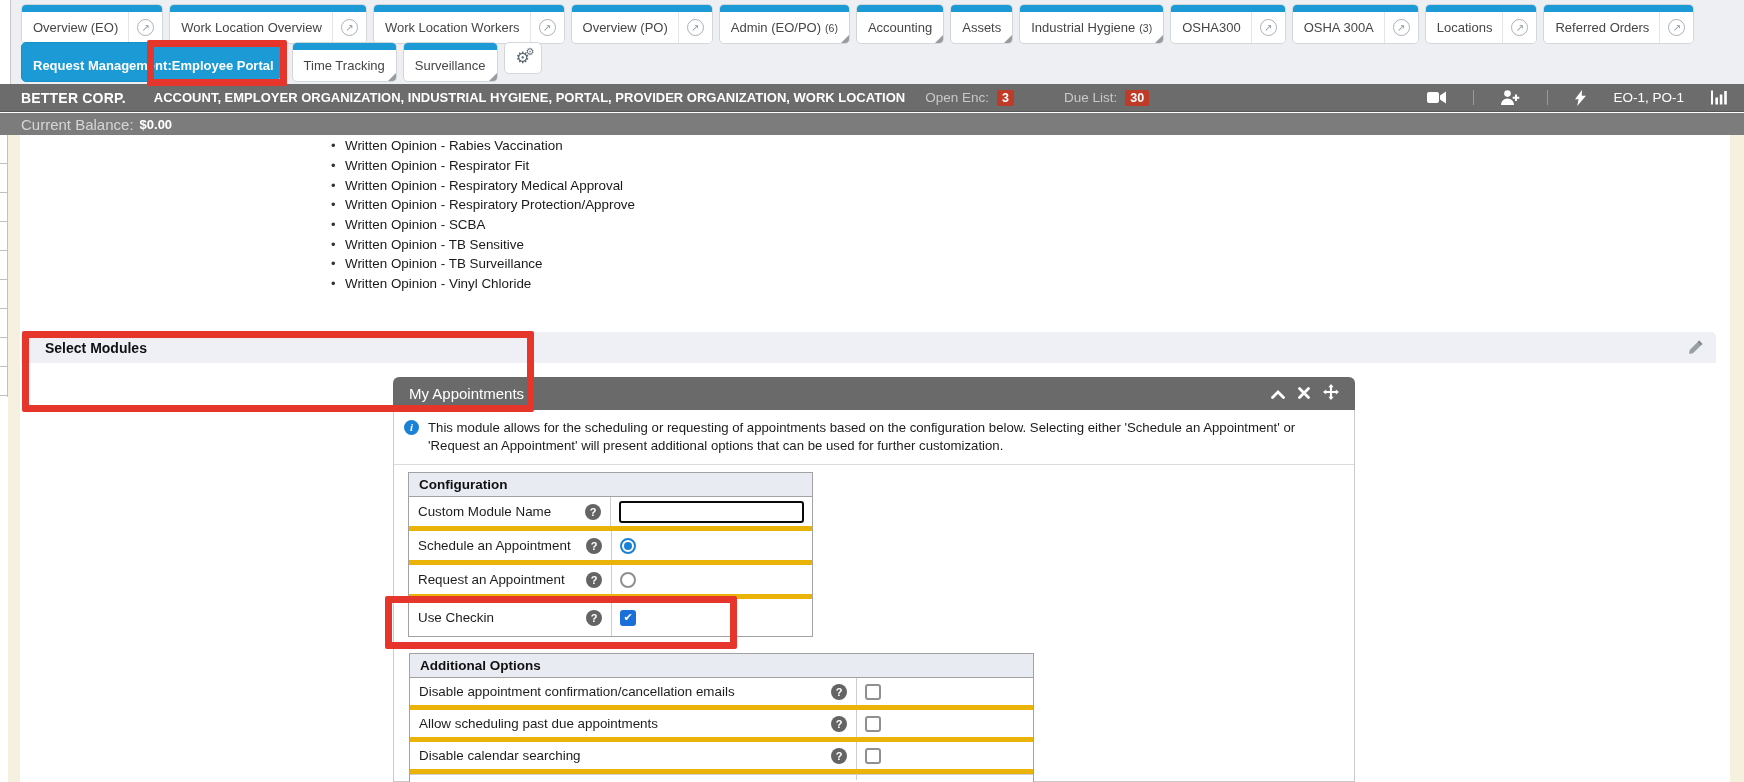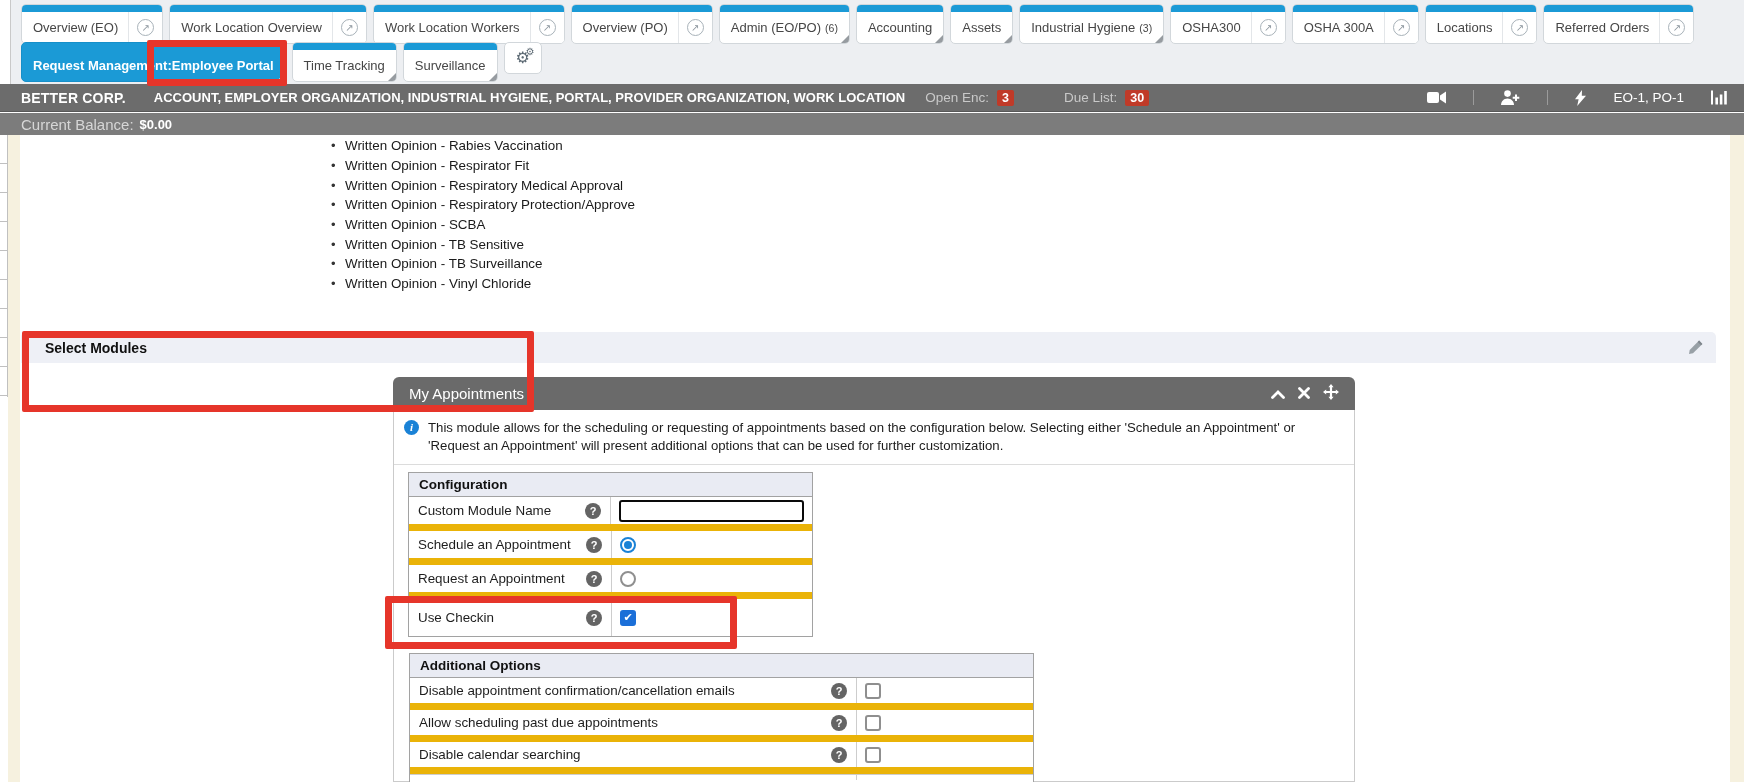--- a/index.html
+++ b/index.html
@@ -71,21 +71,21 @@
   .panel-controls{margin-left:auto;display:flex;align-items:center;gap:13px}
   .panel-body{position:absolute;left:0;top:33px;right:0;bottom:0;background:#fff;border:1px solid #cbcbcb;border-top:none}
   .panel-info{display:flex;gap:9px;padding:9px 12px 10px 10px;border-bottom:1px solid #dcdcdc;font-size:13.2px;line-height:17.5px;color:#1c1c1c}
   .info-i{flex:none;width:15px;height:15px;margin-top:1px;border-radius:50%;background:#1a82d6;color:#fff;font-size:11px;font-weight:bold;font-family:"Liberation Serif",serif;font-style:italic;display:flex;align-items:center;justify-content:center}
 
   
   .opt-table{position:absolute;background:#fff;border:1px solid #a2a2a2;z-index:4}
   #config-table{left:408px;top:472px;width:405px}
   #addl-table{left:409px;top:653px;width:625px;height:130px}
   .opt-head{background:#e9ebf3;font-size:13.5px;font-weight:bold;color:#111;padding:4px 10px;border-bottom:1px solid #a2a2a2}
-  .opt-row{display:flex;align-items:stretch;border-bottom:7px solid #eab308}
+  .opt-row{display:flex;align-items:stretch;border-bottom:5px solid #eab308}
   .opt-row:last-child{border-bottom:none}
   .opt-lab{display:flex;align-items:center;padding:0 9px;border-right:1px solid #cdcdcd;font-size:13.4px;color:#1d1d1d}
   #config-table .opt-row{height:34px}
   #config-table .opt-row.tall{height:37px}
   #config-table .opt-lab{width:203px}
   #addl-table .opt-row{height:32px}
   #addl-table .opt-lab{width:447px}
   .opt-ctrl{flex:1;display:flex;align-items:center;padding:0 8px}
   .q{margin-left:auto;flex:none;width:16px;height:16px;border-radius:50%;background:#646464;color:#fff;font-size:11px;font-weight:bold;display:flex;align-items:center;justify-content:center}
   .cfg-input{width:185px;height:22px;border:2px solid #0a0a0a;border-radius:3px;font-size:13px;padding:0 4px;font-family:"Liberation Sans",sans-serif}

